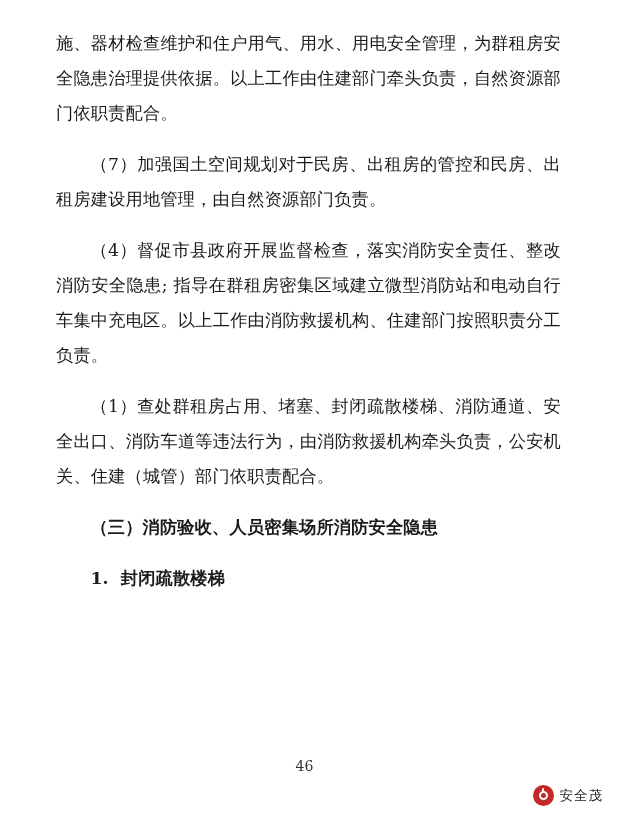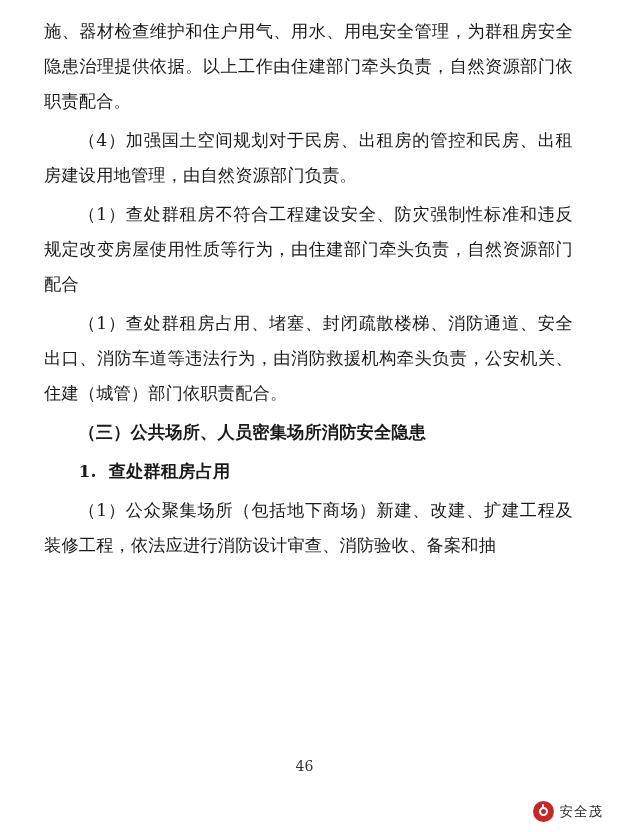--- a/index.html
+++ b/index.html
@@ -23,21 +23,21 @@
     padding: 10px 44px 0 40px;
   }
   .body-text {
     font-size: 17.2px;
     line-height: 35px;
     text-align: justify;
     text-justify: inter-ideograph;
     letter-spacing: 0.2px;
   }
   p {
-    margin: 4px;
+    margin: 16px;
   }
   p.ind {
     text-indent: 2em;
   }
   p.hang {
     text-indent: 0;
   }
   .heading {
     font-weight: bold;
     text-indent: 2em;
@@ -56,21 +56,21 @@
     bottom: 58px;
     text-align: center;
     font-size: 14px;
     color: #333;
     font-family: "DejaVu Serif", "Liberation Serif", serif;
     margin-top: 12px;
   }
   .footer-brand {
     position: absolute;
     right: 18px;
-    bottom: 10px;
+    bottom: 26px;
     display: flex;
     align-items: center;
     gap: 6px;
   }
   .brand-logo {
     width: 21px;
     height: 21px;
     border-radius: 50%;
     background: #c62828;
     position: relative;
@@ -107,34 +107,33 @@
   }
 </style>
 </head>
 <body>
 
 <div class="page">
   <div class="body-text">
 
     <p class="hang">施、器材检查维护和住户用气、用水、用电安全管理，为群租房安全隐患治理提供依据。以上工作由住建部门牵头负责，自然资源部门依职责配合。</p>
 
-    <p class="ind">（4）加强国土空间规划对于民房、出租房的管控和民房、出租房建设用地管理，由自然资源部门负责。</p>
+    <p class="ind">（7）加强国土空间规划对于民房、出租房的管控和民房、出租房建设用地管理，由自然资源部门负责。</p>
+
+    <p class="ind">（4）督促市县政府开展监督检查，落实消防安全责任、整改消防安全隐患; 指导在群租房密集区域建立微型消防站和电动自行车集中充电区。以上工作由消防救援机构、住建部门按照职责分工负责。</p>
 
 
-
-    <p class="ind">（1）查处群租房不符合工程建设安全、防灾强制性标准和违反规定改变房屋使用性质等行为，由住建部门牵头负责，自然资源部门配合</p>
 
 
     <p class="ind">（1）查处群租房占用、堵塞、封闭疏散楼梯、消防通道、安全出口、消防车道等违法行为，由消防救援机构牵头负责，公安机关、住建（城管）部门依职责配合。</p>
 
-    <p class="heading"><span class="num">（三）</span><span>公共场所、人员密集场所消防安全隐患</span></p>
+    <p class="heading"><span class="num">（三）</span><span>消防验收、人员密集场所消防安全隐患</span></p>
 
-    <p class="heading"><span class="num">1.</span><span class="gap"></span><span>查处群租房占用</span></p>
+    <p class="heading"><span class="num">1.</span><span class="gap"></span><span>封闭疏散楼梯</span></p>
 
-    <p class="ind">（1）公众聚集场所（包括地下商场）新建、改建、扩建工程及装修工程，依法应进行消防设计审查、消防验收、备案和抽</p>
 
   </div>
 
   <div class="page-number">46</div>
 
   <div class="footer-brand">
     <span class="brand-logo"></span>
     <span class="brand-text">安全茂</span>
   </div>
 </div>

